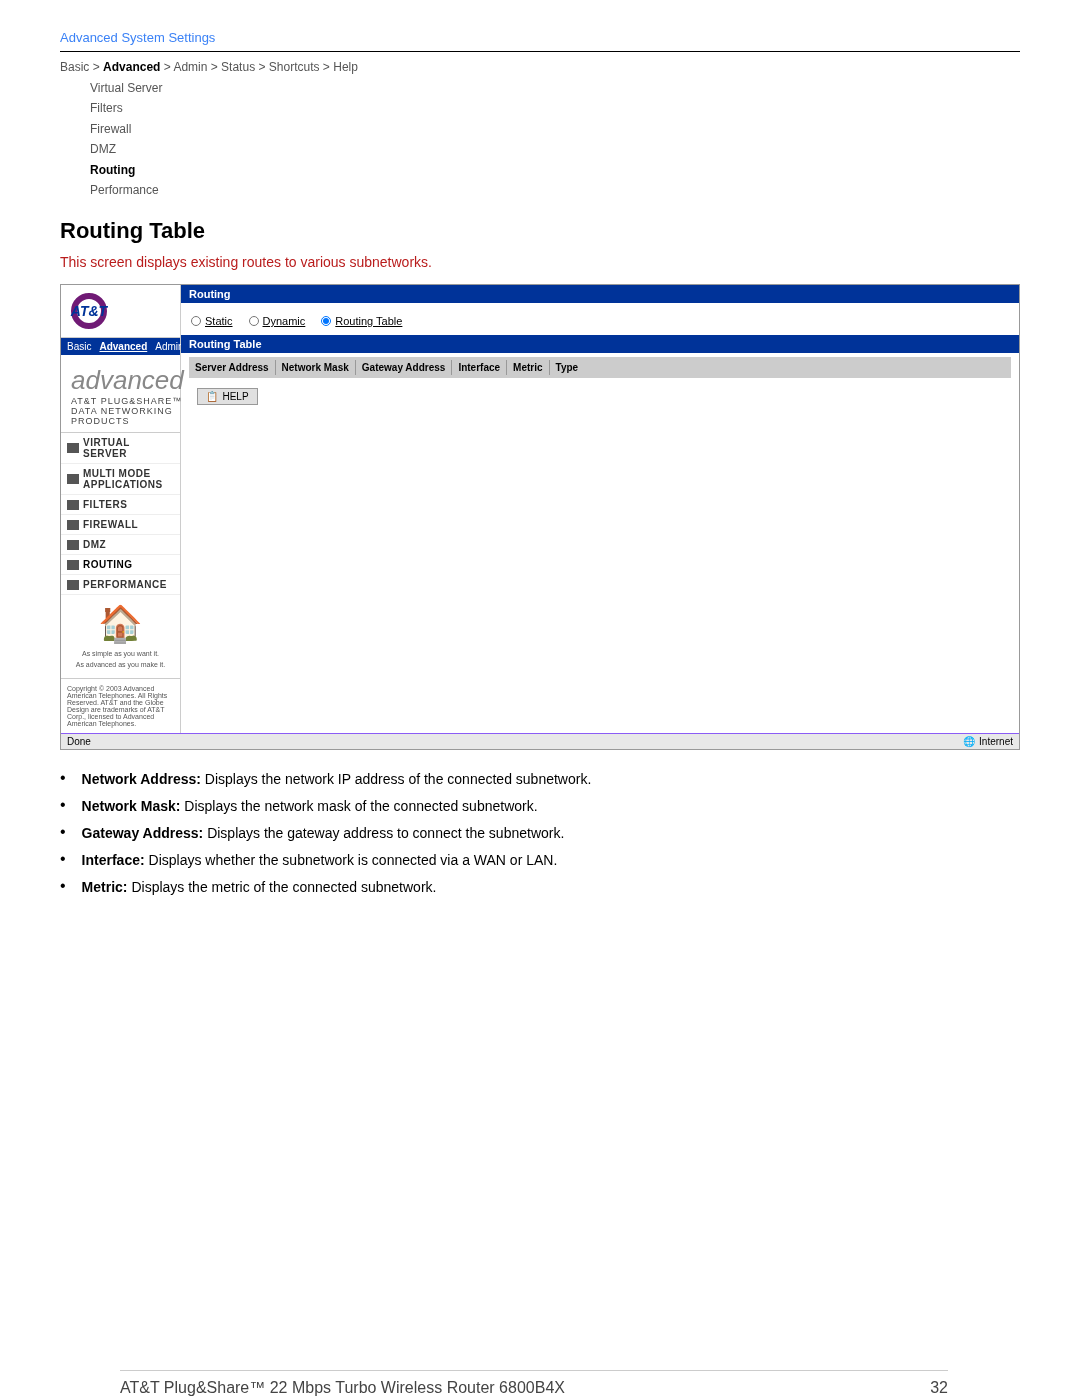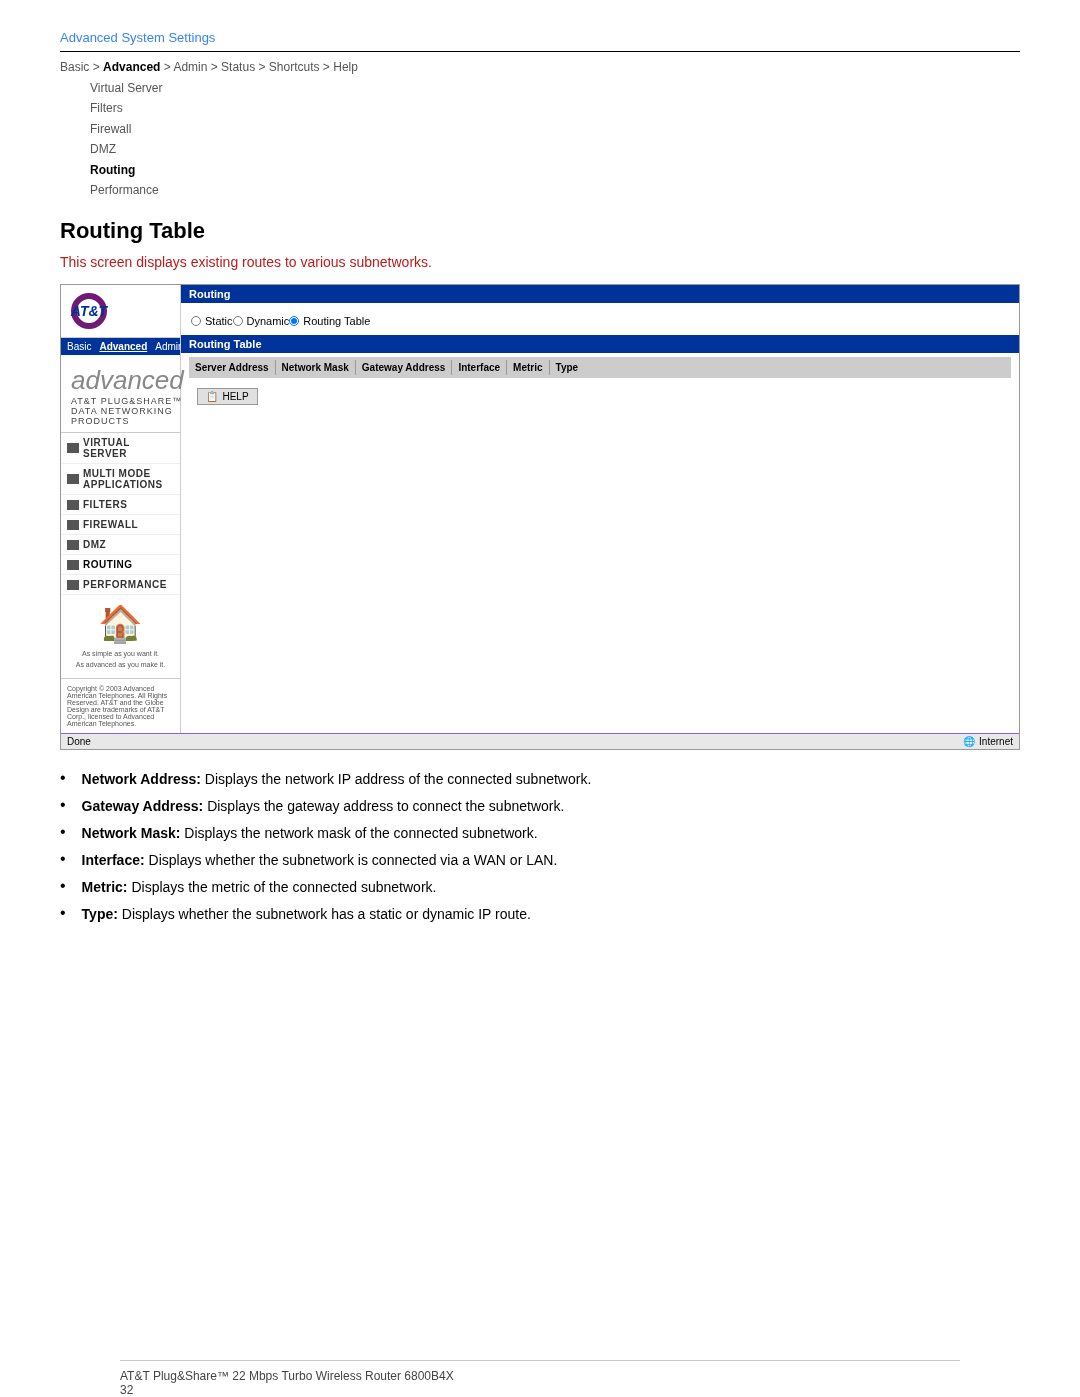--- a/index.html
+++ b/index.html
@@ -184,22 +184,23 @@
       font-size: 11px;
       font-weight: bold;
       padding: 3px 8px;
       margin-bottom: 4px;
     }
 
     .routing-options {
       padding: 8px 10px;
       font-size: 11px;
       display: flex;
-      gap: 0;
+      gap: 16px;
       align-items: flex-start;
+      text-decoration: underline;
     }
 
     .routing-table-bar {
       background: #003399;
       color: #fff;
       font-size: 11px;
       font-weight: bold;
       padding: 3px 8px;
       margin-bottom: 4px;
     }
@@ -266,27 +267,26 @@
       flex-shrink: 0;
       margin-top: -1px;
     }
 
     .page-footer {
       margin-top: auto;
       border-top: 1px solid #ccc;
       padding-top: 8px;
       display: flex;
       justify-content: space-between;
-      font-size: 12px;
+      font-size: 16px;
       color: #444;
       position: absolute;
       bottom: 30px;
       left: 60px;
-      right: 60px;
-      flex-direction: column;
+      right: 72px;
     }
 
     .full-page {
       position: relative;
       min-height: 1397px;
     }
 
     
     .att-logo {
       font-size: 14px;
@@ -474,48 +474,42 @@
 
   <ul class="bullet-list">
     <li>
       <span></span>
       <span><strong>Network Address:</strong>
         <span> Displays the network IP address of the connected subnetwork.</span>
       </span>
     </li>
     <li>
       <span></span>
-      <span><strong>Gateway Address:</strong>
-        <span> Displays the gateway address to connect the subnetwork.</span>
+      <span><strong>Network Mask:</strong>
+        <span> Displays the network mask of the connected subnetwork.</span>
       </span>
     </li>
     <li>
       <span></span>
-      <span><strong>Network Mask:</strong>
-        <span> Displays the network mask of the connected subnetwork.</span>
+      <span><strong>Gateway Address:</strong>
+        <span> Displays the gateway address to connect the subnetwork.</span>
       </span>
     </li>
     <li>
       <span></span>
       <span><strong>Interface:</strong>
         <span> Displays whether the subnetwork is connected via a WAN or LAN.</span>
       </span>
     </li>
     <li>
       <span></span>
       <span><strong>Metric:</strong>
         <span> Displays the metric of the connected subnetwork.</span>
       </span>
     </li>
-    <li>
-      <span></span>
-      <span><strong>Type:</strong>
-        <span> Displays whether the subnetwork has a static or dynamic IP route.</span>
-      </span>
-    </li>
   </ul>
 
   <div class="page-footer">
     <span>AT&amp;T Plug&amp;Share™ 22 Mbps Turbo Wireless Router 6800B4X</span>
     <span>32</span>
   </div>
 
 </div>
 
 </body></html>

